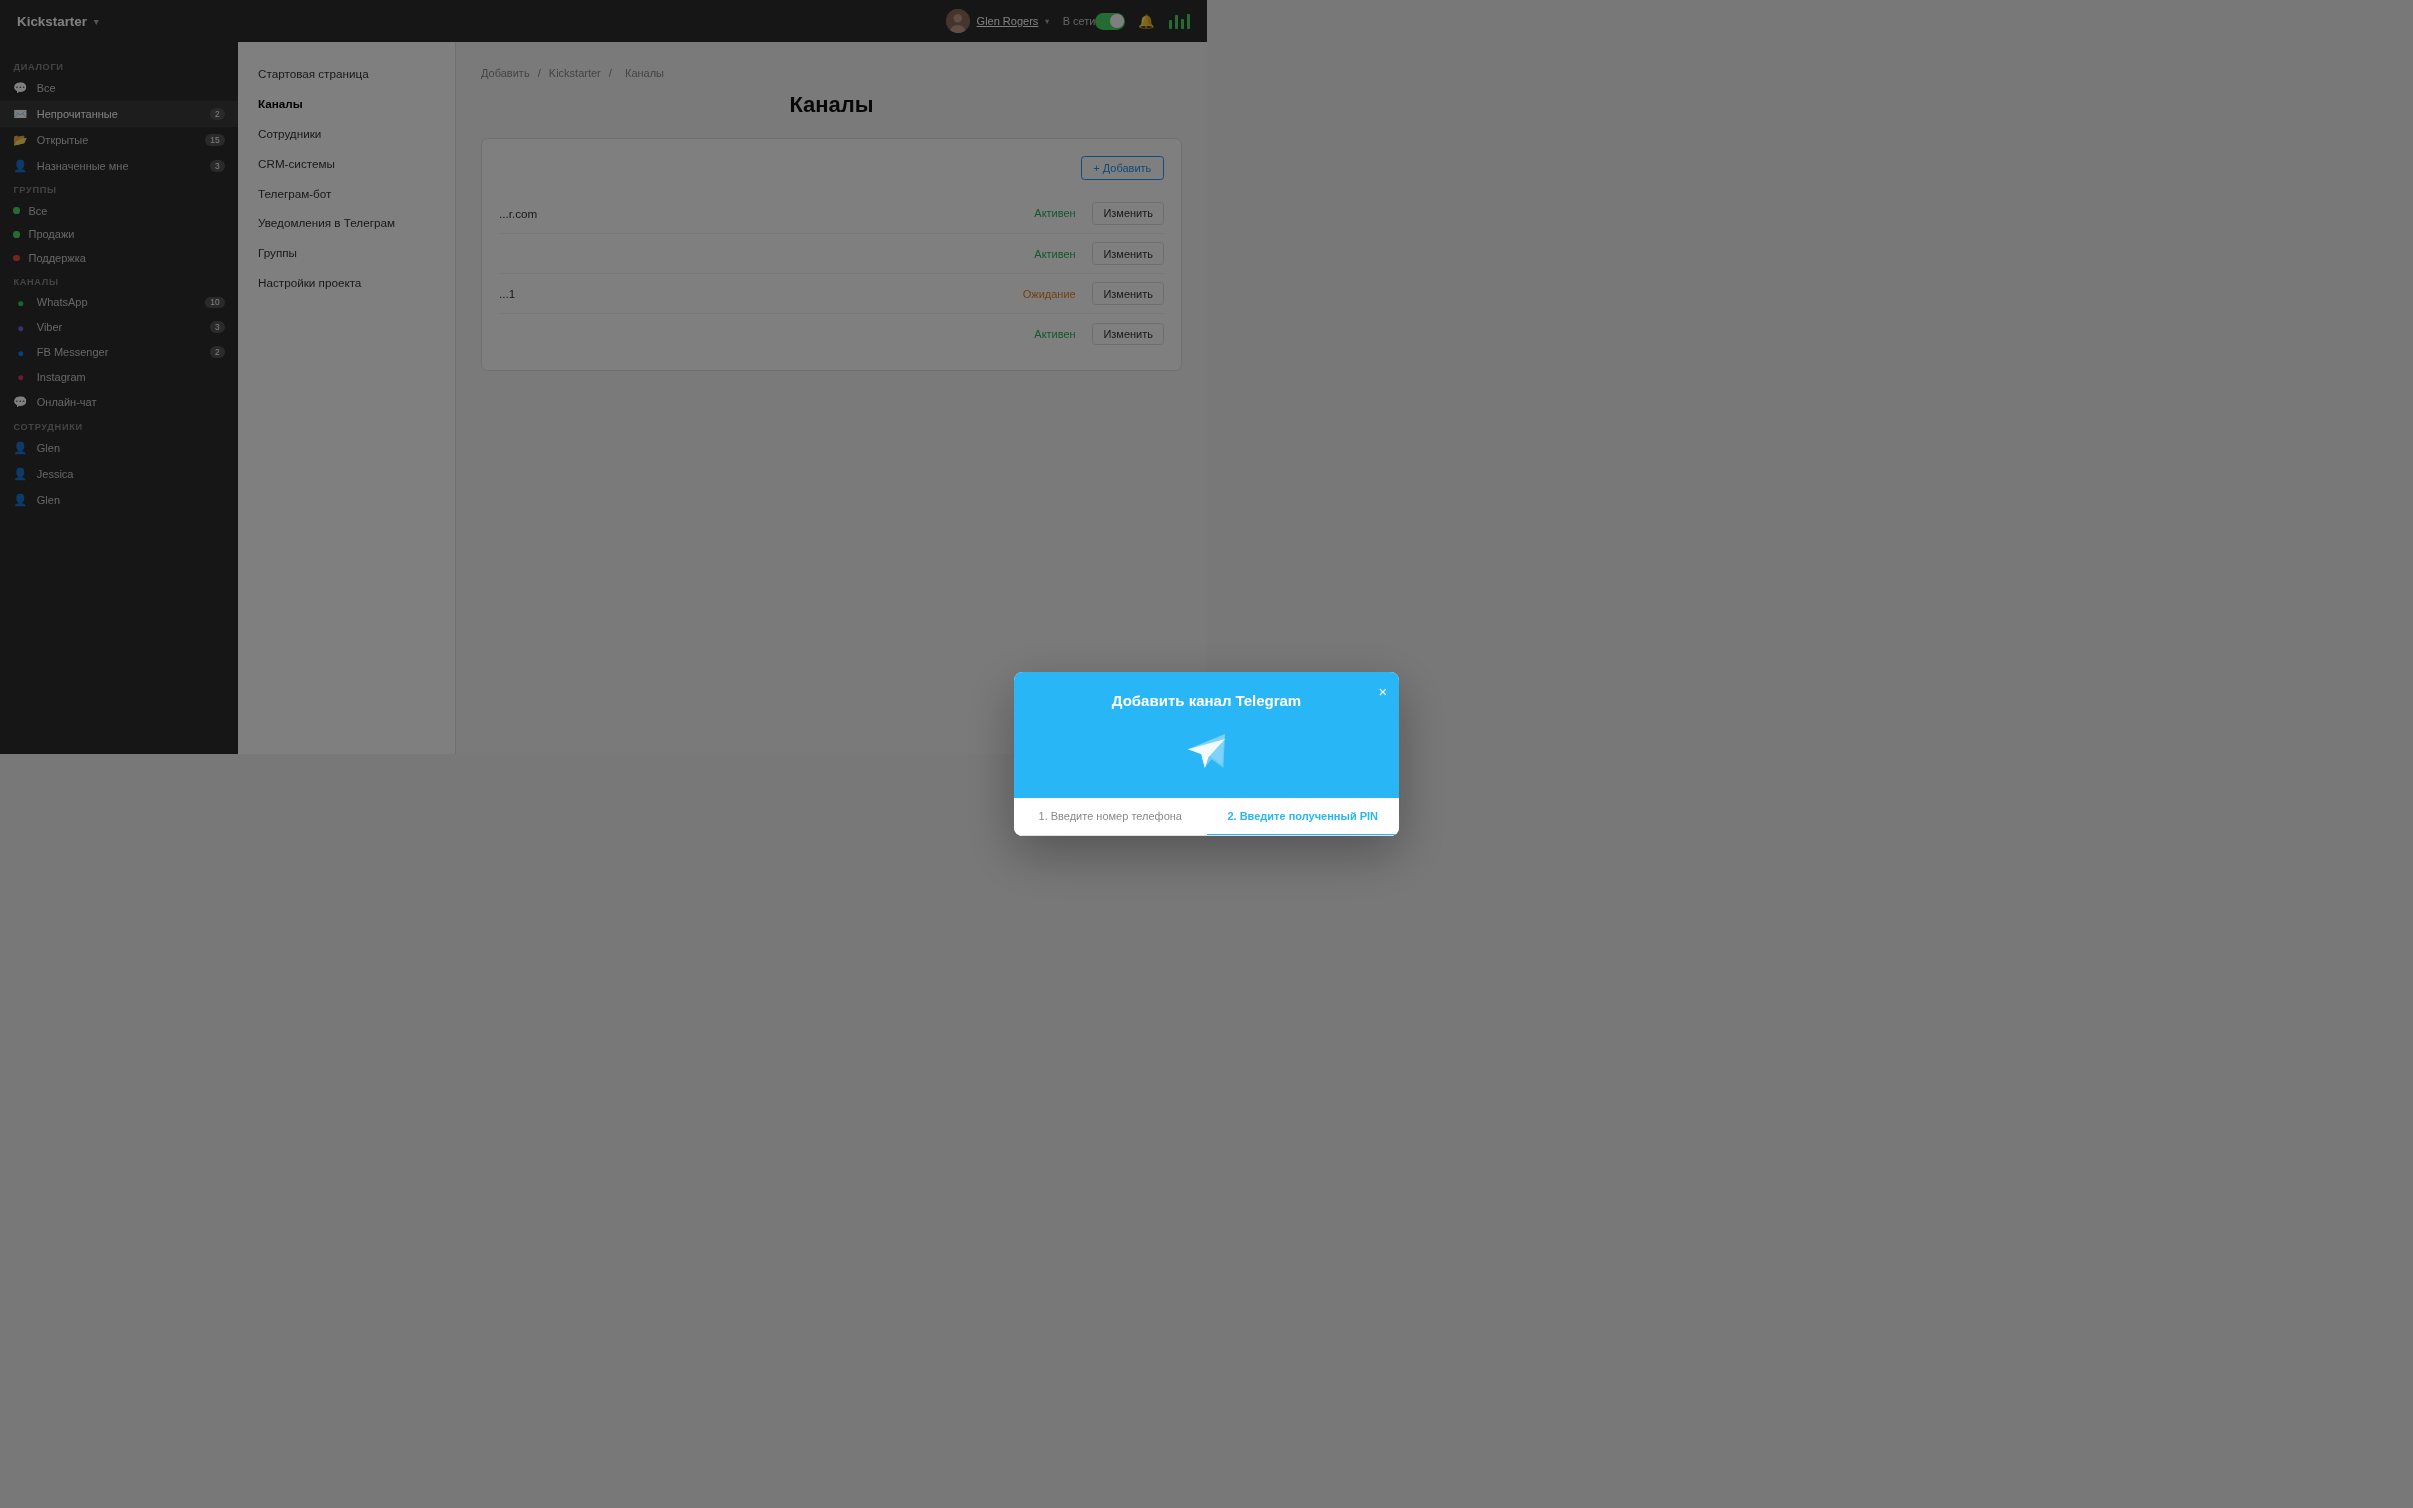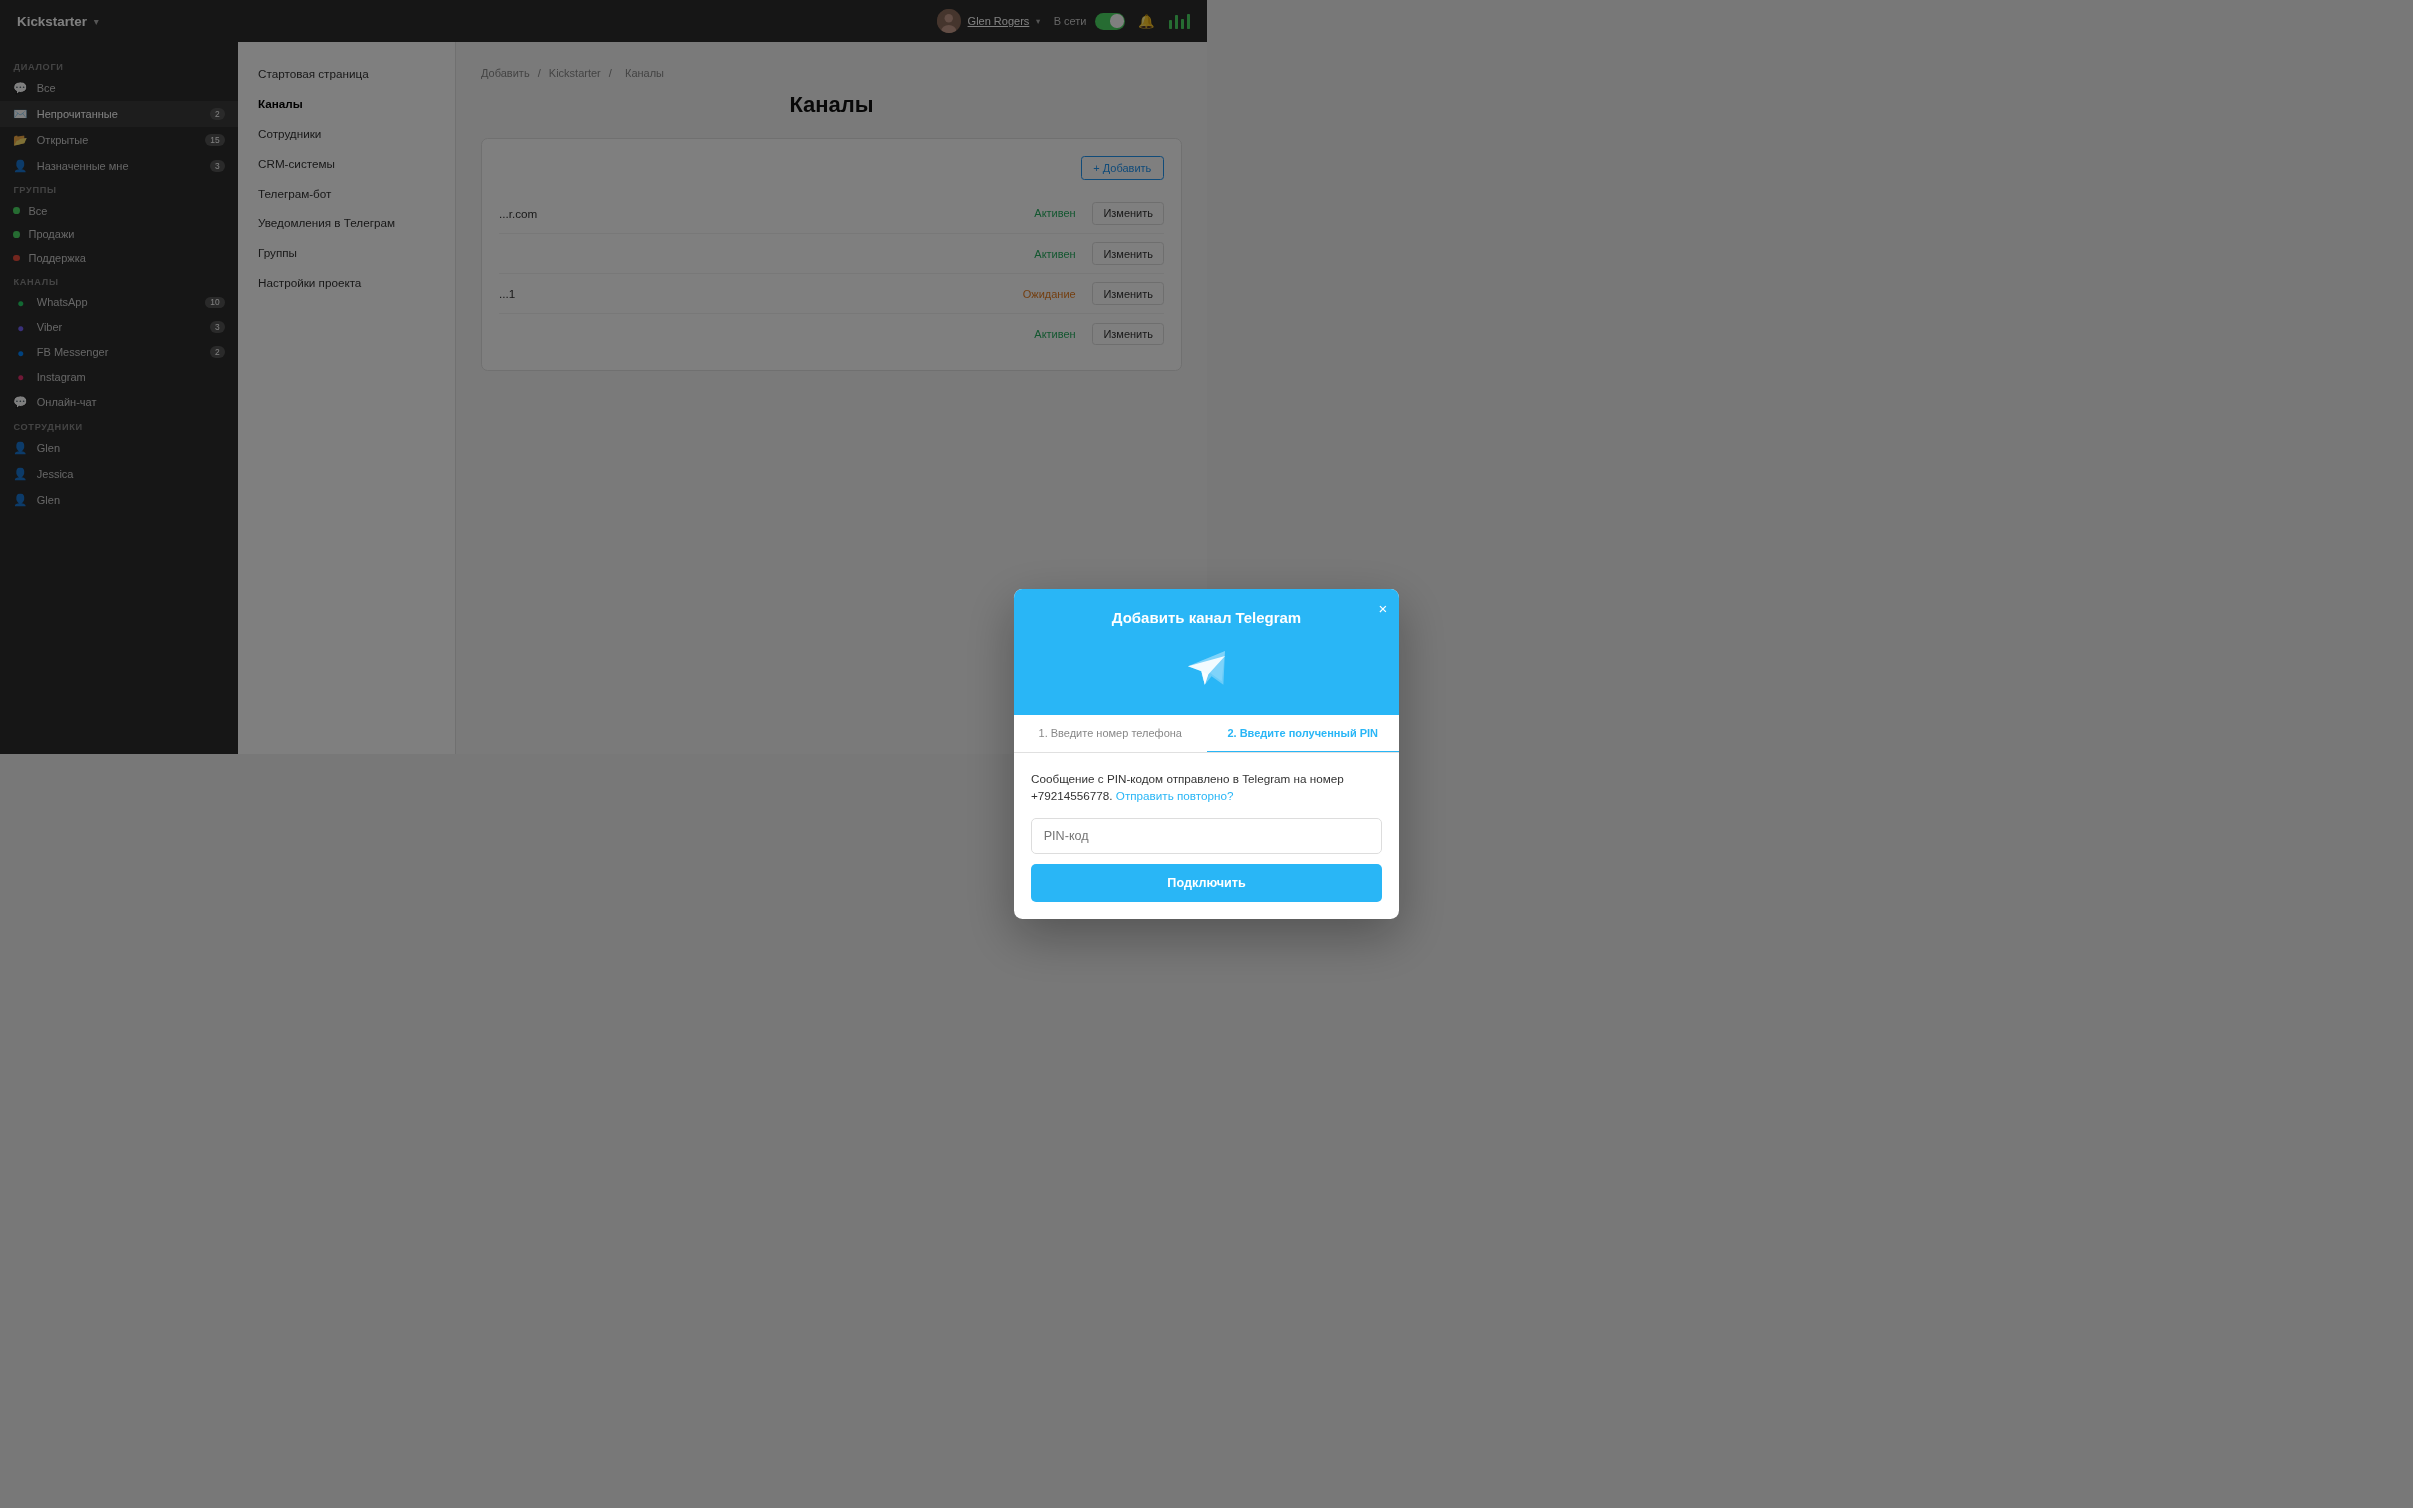--- a/index.html
+++ b/index.html
@@ -16,21 +16,21 @@
       flex-shrink: 0;
     }
     .topbar-left { display: flex; align-items: center; gap: 6.7px; }
     .topbar-title { color: #fff; font-size: 13.4px; font-weight: 600; }
     .topbar-chevron { color: #aaa; font-size: 10px; }
     .topbar-right { display: flex; align-items: center; gap: 13.4px; }
     .user-info { display: flex; align-items: center; gap: 6.7px; cursor: pointer; }
     .user-avatar { width: 23.5px; height: 23.5px; border-radius: 50%; background: #8B6A5A; display: flex; align-items: center; justify-content: center; color: #fff; font-size: 9.2px; overflow: hidden; }
     .user-name { color: #fff; font-size: 11px; text-decoration: underline; }
     .user-chevron { color: #aaa; font-size: 8.4px; }
-    .status-area { display: flex; align-items: center; gap: 9px; }
+    .status-area { display: flex; align-items: center; gap: 0; }
     .status-label { color: #ccc; font-size: 11px; }
     .toggle-switch { width: 30px; height: 17px; background: #4cd964; border-radius: 8.4px; position: relative; cursor: pointer; }
     .toggle-switch::after { content: ''; position: absolute; width: 13.4px; height: 13.4px; background: #fff; border-radius: 50%; top: 1.7px; right: 1.7px; }
     .bell-icon { color: #ccc; font-size: 13.4px; cursor: pointer; }
     .bars-icon { display: flex; gap: 2.5px; align-items: flex-end; cursor: pointer; }
     .bars-icon span { width: 3.4px; background: #4cd964; border-radius: 0.8px; }
     .bars-icon span:nth-child(1) { height: 8.4px; }
     .bars-icon span:nth-child(2) { height: 13.4px; }
     .bars-icon span:nth-child(3) { height: 10px; }
     .bars-icon span:nth-child(4) { height: 15px; }
@@ -282,22 +282,15 @@
           </g>
         </svg>
       </div>
     </div>
 
     <div class="modal-tabs">
       <div class="modal-tab">1. Введите номер телефона</div>
       <div class="modal-tab active">2. Введите полученный PIN</div>
     </div>
 
-    <div class="modal-body">
-      <p class="modal-description">
-        Сообщение с PIN-кодом отправлено в Telegram на номер +79214556778. <a href="#">Отправить повторно?</a>
-      </p>
-      <input class="pin-input" type="text" placeholder="PIN-код" style="">
-      <button class="connect-btn">Подключить</button>
-    </div>
   </div>
 </div>
 
 
 </body></html>

